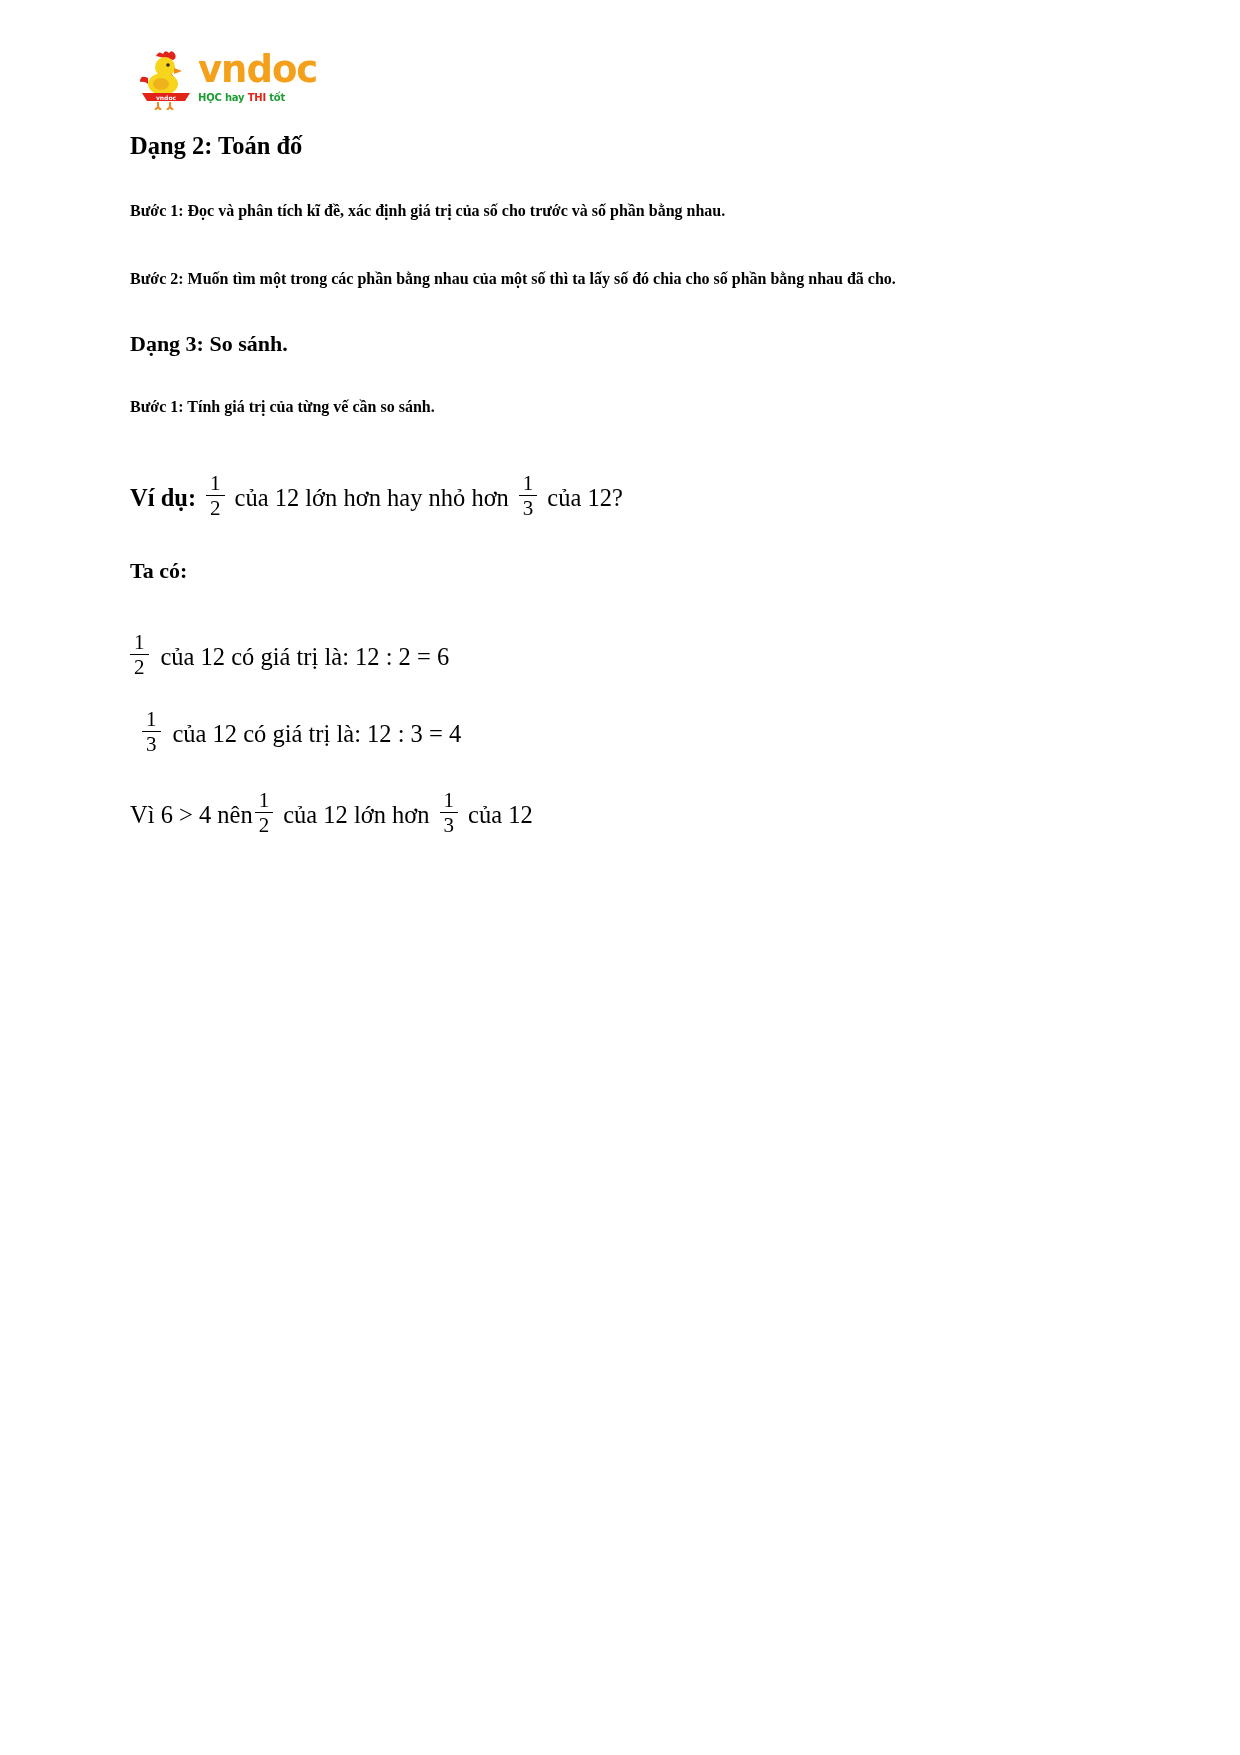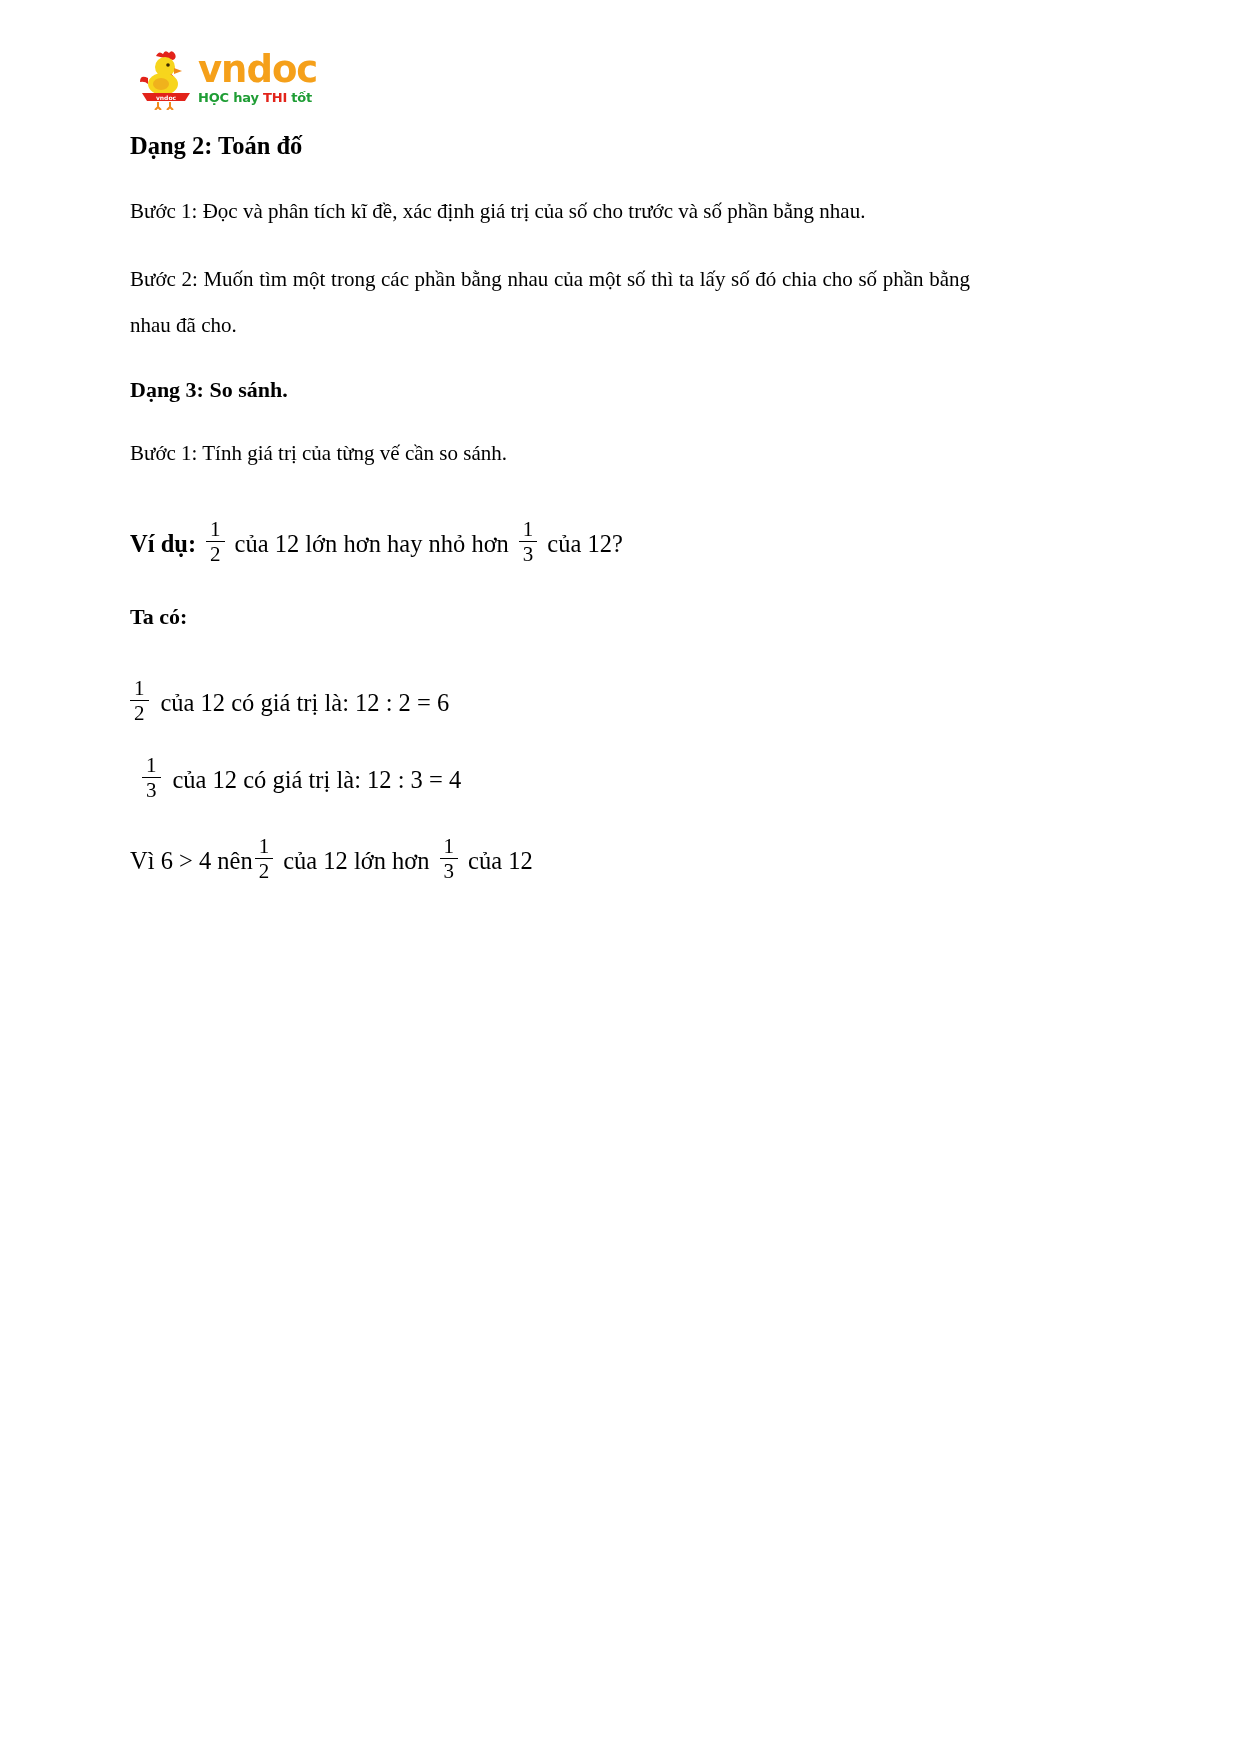--- a/index.html
+++ b/index.html
@@ -49,42 +49,43 @@
     font-family: "DejaVu Sans", sans-serif;
     font-weight: bold;
     font-size: 37px;
     line-height: 36px;
     color: #f5a01a;
     letter-spacing: -1px;
   }
   .logo-tag {
     font-family: "DejaVu Sans", sans-serif;
     font-weight: bold;
-    font-size: 13px;
+    font-size: 10px;
     line-height: 16px;
     letter-spacing: -0.2px;
     margin-top: 2px;
     white-space: nowrap;
   }
   .tag-green { color: #1f9d35; }
   .tag-red { color: #e2231a; }
 
   
   .content {
     position: absolute;
     left: 130px;
     top: 126px;
     width: 840px;
   }
   p.blk {
     margin: 0 0 0 0;
-    font-size: 21px;
+    font-size: 16px;
     line-height: 46px;
     text-align: justify;
     text-justify: inter-word;
+    font-weight: bold;
   }
   p.spaced { margin-bottom: 22px; }
   .b { font-weight: bold; }
   .heading {
     font-weight: bold;
     font-size: 24.5px;
     line-height: 40px;
     margin: 0 0 22px 0;
   }
   .heading2 {

